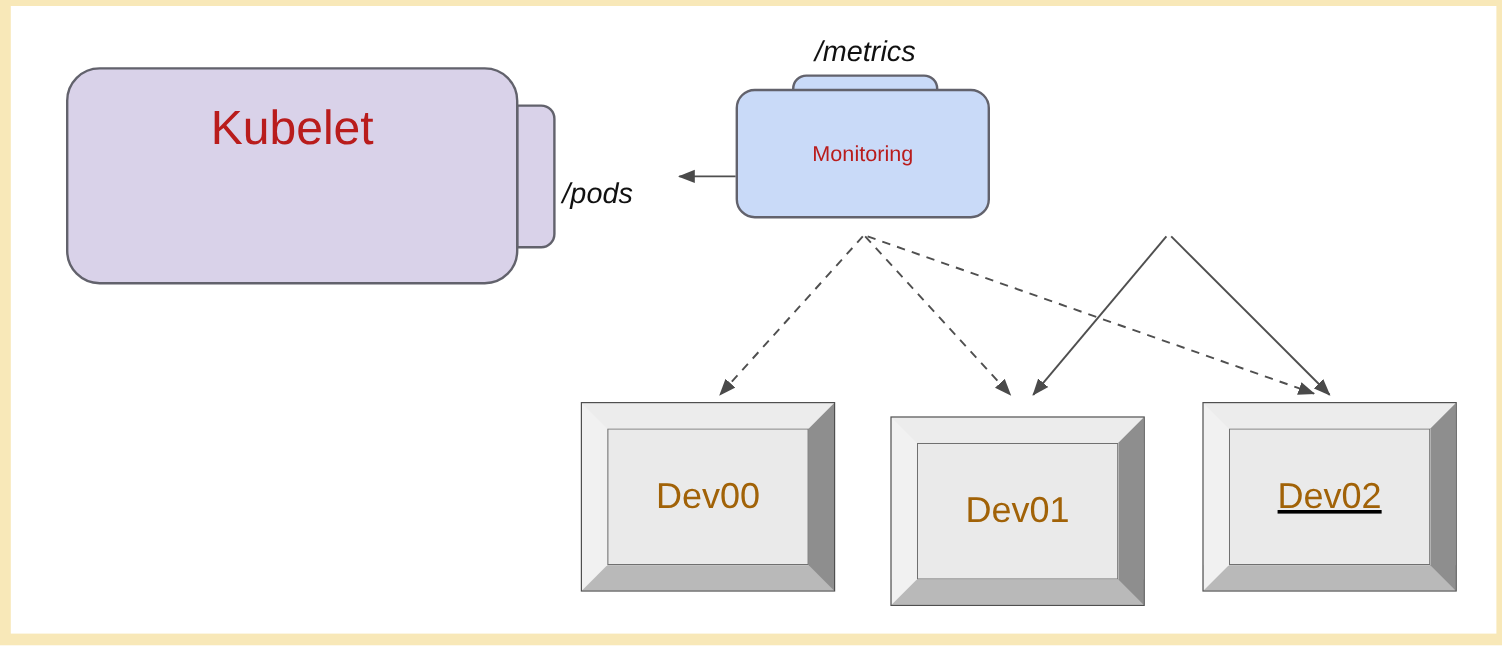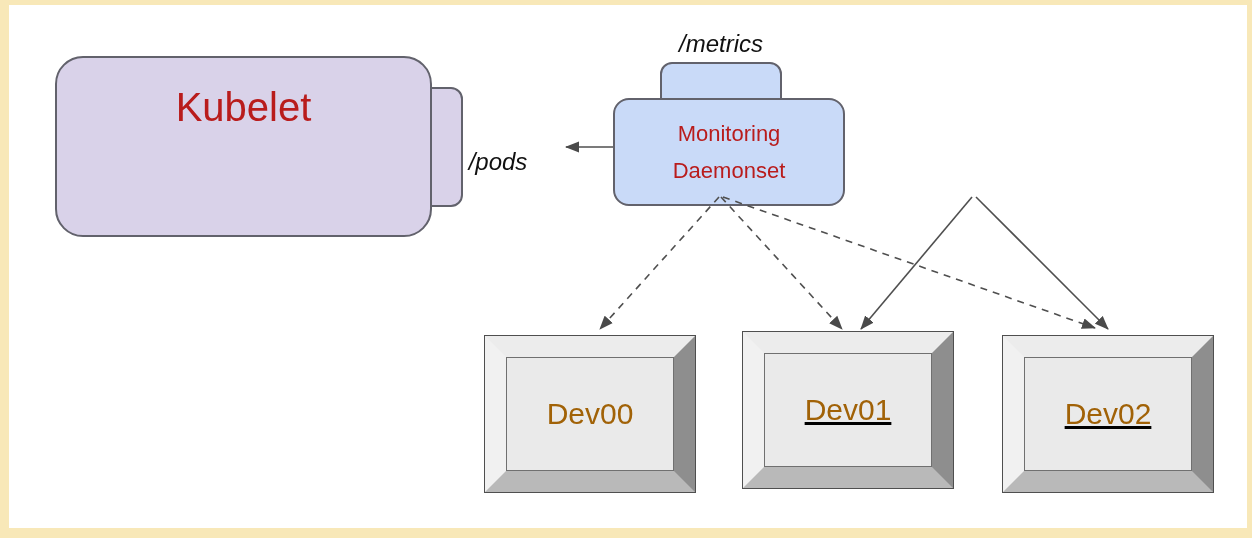--- a/index.html
+++ b/index.html
@@ -43,23 +43,23 @@
   }
   .kubelet-tab {
     left:430px; top:87px; width:33px; height:120px;
     border-radius:0 12px 12px 0;
   }
   .metrics-tab {
     left:660px; top:62px; width:122px; height:44px;
     border-radius:12px 12px 0 0;
   }
   .monitoring-box {
-    left:613px; top:98px; width:232px; height:108px;
+    left:613px; top:74px; width:212px; height:108px;
     border-radius:16px;
-    font-size:22px; line-height:37px;
+    font-size:18px; line-height:37px;
   }
   .workload-box {
     left:872px; top:90px; width:205px; height:108px;
     border-radius:16px;
     font-size:27px; line-height:37px;
   }
 
   
   .endpoint-label {
     position:absolute;
@@ -79,21 +79,21 @@
     border-color:#ececec #8e8e8e #b9b9b9 #f1f1f1; 
     outline:1px solid #4f4f4f;
     box-shadow: inset 0 0 0 1px #707070;
     background:#eaeaea;
     display:flex; align-items:center; justify-content:center;
   }
   .device .device-label {
     font-size:30px; color:#a16207;
   }
   .dev0 { left:485px;  top:336px; }
-  .dev1 { left:743px;  top:332px;text-decoration:underline; }
+  .dev1 { left:743px;  top:348px; }
   .dev2 { left:1003px; top:336px;text-decoration:underline; }
 
   
   svg.edges {
     position:absolute; inset:0;
     width:1252px; height:538px;
     pointer-events:none;
   }
   .edge { stroke:#4f4f4f; stroke-width:1.6; fill:none; }
   .edge.dashed { stroke-dasharray:7 6; }
@@ -113,21 +113,20 @@
     </div>
 
     <div class="endpoint-label pods-label">/pods</div>
 
     <div class="node blue metrics-tab"></div>
 
     <div class="endpoint-label metrics-label">/metrics</div>
 
     <div class="node blue monitoring-box">
       <div>Monitoring</div>
-      <div>Daemonset</div>
     </div>
 
 
     <div class="device dev0">
       <div class="device-label">Dev00</div>
     </div>
     <div class="device dev1">
       <div class="device-label">Dev01</div>
     </div>
     <div class="device dev2">

